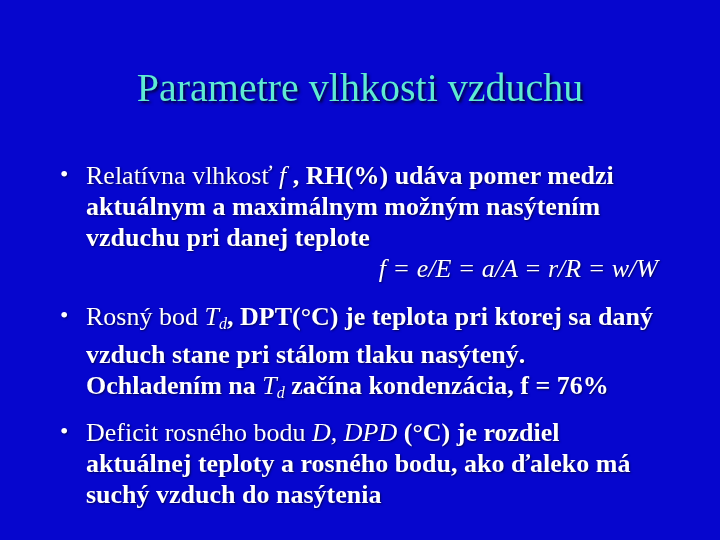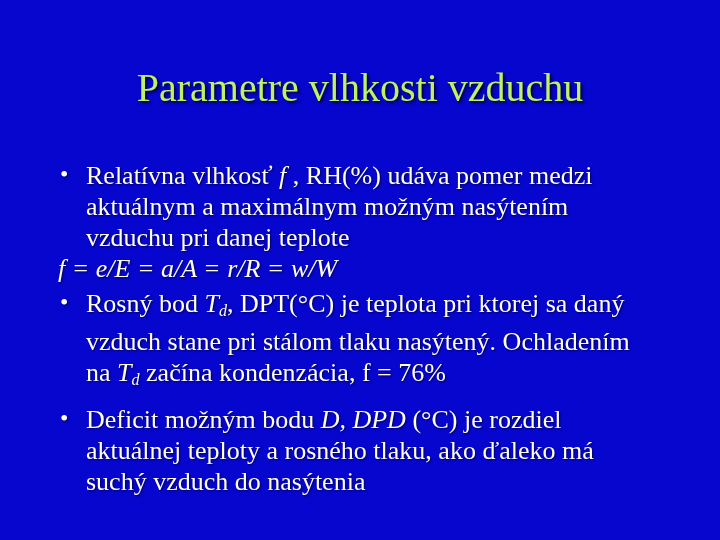--- a/index.html
+++ b/index.html
@@ -14,21 +14,21 @@
     height: 540px;
     background: #0606CE;
     overflow: hidden;
   }
   .title {
     position: absolute;
     top: 64px;
     left: 0;
     width: 720px;
     text-align: center;
-    color: #bef264;
+    color: #5eead4;
     font-size: 40px;
     line-height: 48px;
     font-weight: 400;
     text-shadow: 2px 2px 3px rgba(0,0,0,0.75);
     white-space: nowrap;
   }
   .body {
     position: absolute;
     top: 160px;
     left: 58px;
@@ -46,27 +46,27 @@
   }
   .bullet-item .marker {
     position: absolute;
     left: 2px;
     top: -1px;
     font-size: 24px;
   }
   .sp-after { margin-bottom: 9px; }
   .formula {
     width: 600px;
-    text-align: left;
+    text-align: right;
     font-style: italic;
-    margin-bottom: 4px;
+    margin-bottom: 17px;
   }
   .seg-b { font-weight: 400; }
   .seg-i { font-style: italic; }
-  .seg-r { font-style: normal; font-weight: 400; text-align: right; }
+  .seg-r { font-style: normal; font-weight: 700; text-align: right; }
   .seg-sub {
     font-style: italic;
     font-size: 0.62em;
     vertical-align: -0.25em;
   }
 </style>
 </head>
 <body>
 
 <div class="slide">
@@ -82,17 +82,17 @@
 
     <div class="formula">f = e/E = a/A = r/R = w/W</div>
 
     <div class="bullet-item sp-after">
       <span class="marker">•</span>
       <span class="seg-b">Rosný bod </span><span class="seg-i">T</span><span class="seg-sub">d</span><span class="seg-r">, DPT(°C) je teplota pri ktorej sa daný vzduch stane pri stálom tlaku nasýtený. Ochladením na </span><span class="seg-i">T</span><span class="seg-sub">d</span><span class="seg-r"> začína kondenzácia, f = 76%</span>
     </div>
 
     <div class="bullet-item">
       <span class="marker">•</span>
-      <span class="seg-b">Deficit možným bodu </span><span class="seg-i">D, DPD</span><span class="seg-r"> (°C) je rozdiel aktuálnej teploty a rosného tlaku, ako ďaleko má suchý vzduch do nasýtenia</span>
+      <span class="seg-b">Deficit rosného bodu </span><span class="seg-i">D, DPD</span><span class="seg-r"> (°C) je rozdiel aktuálnej teploty a rosného bodu, ako ďaleko má suchý vzduch do nasýtenia</span>
     </div>
 
   </div>
 </div>
 
 </body></html>

